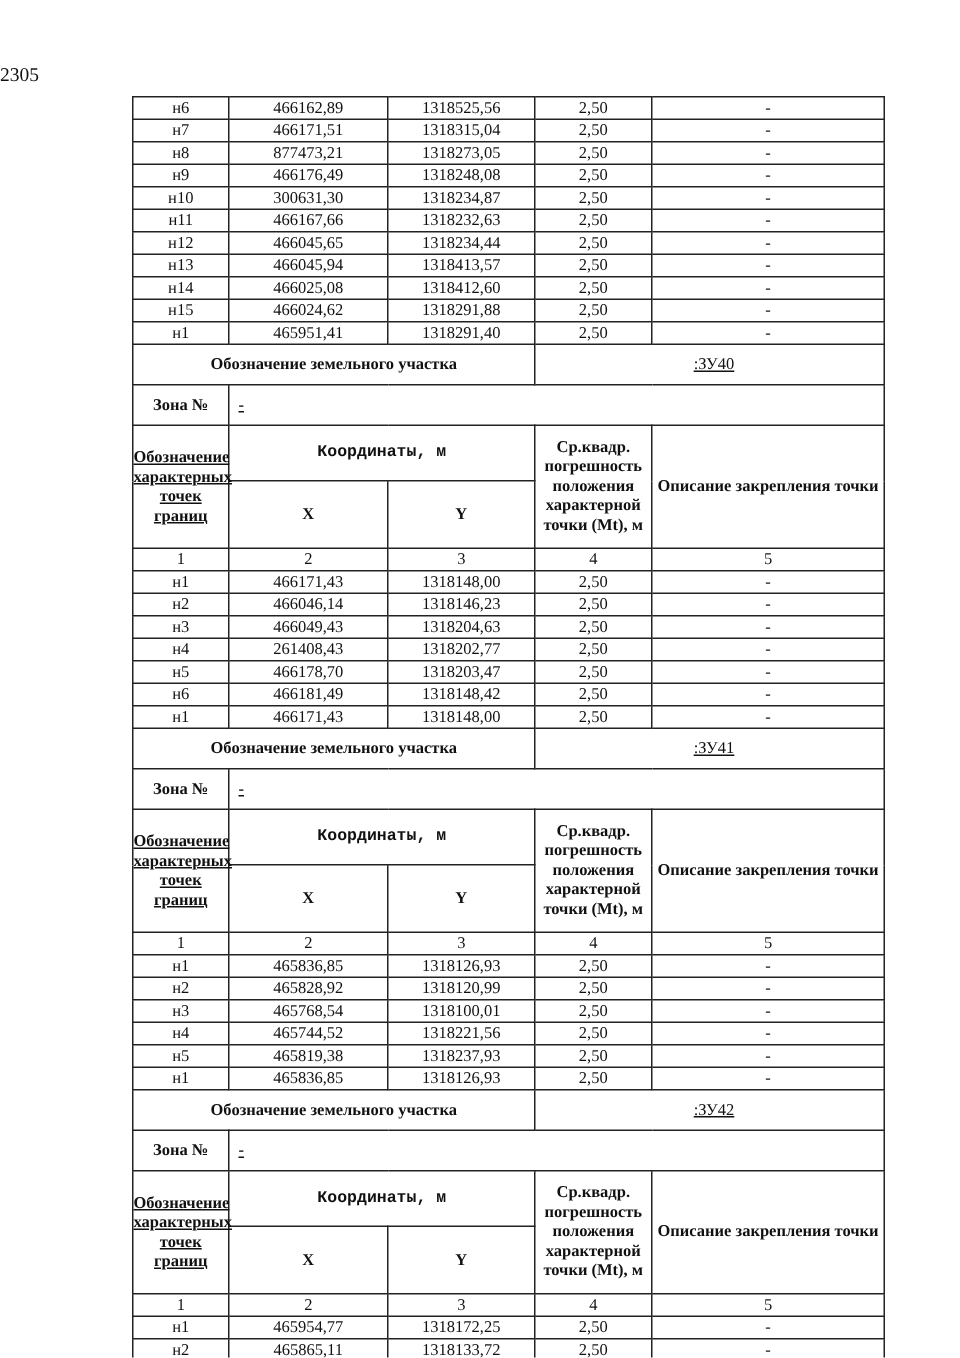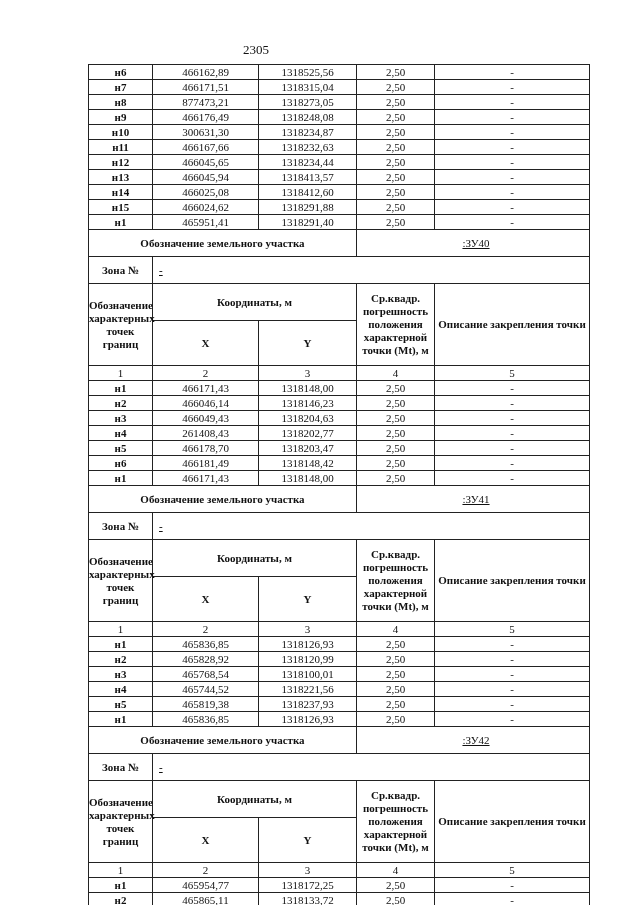--- a/index.html
+++ b/index.html
@@ -1,27 +1,27 @@
 <!DOCTYPE html>
 <html><head>
 <meta charset="utf-8">
 <style>
   html, body { margin: 0; padding: 0; background: #ffffff; }
   body { width: 640px; height: 905px; position: relative; overflow: hidden;
          font-family: "Liberation Serif", "DejaVu Serif", serif; color: #111; }
-  .page-num { position: absolute; top: 42px; left: 0; width: 512px; text-align: center; font-size: 13px; }
+  .page-num { position: absolute; top: 42px; left: 0; width: 512px; text-align: left; font-size: 13px; }
   table.doc { position: absolute; left: 88px; top: 64px; width: 501px; border-collapse: collapse; table-layout: fixed; }
   table.doc td { border: 1px solid #222; padding: 0; text-align: center; font-size: 11px; line-height: 13px; height: 14px; vertical-align: middle; }
-  td.b { font-weight: bold; margin-left: 16px; }
+  td.b { font-weight: normal; margin-left: 16px; }
   .parcel-label { font-weight: bold; font-size: 11.5px; height: 26px !important; }
   .parcel-val { text-align: left; padding-left: 6px !important; text-decoration: underline; font-size: 11.5px; }
   .zone-label { font-weight: bold; font-size: 11.5px; height: 26px !important; }
   .zone-val { text-align: left !important; padding-left: 6px !important; text-decoration: underline; font-weight: bold; }
-  .hdr-small { font-size: 8px; line-height: 9px; font-weight: bold; }
-  .hdr-coord { font-weight: bold; font-size: 11.5px; height: 36px !important; }
+  .hdr-small { font-size: 8px; line-height: 9px; font-weight: bold; text-decoration: underline; }
+  .hdr-coord { font-weight: bold; font-size: 11.5px; height: 36px !important; font-family: Liberation Mono, monospace; }
   .hdr-acc { font-weight: bold; font-size: 10px; line-height: 12px; }
   .hdr-desc { font-weight: bold; font-size: 11.5px; line-height: 15px; }
   .hdr-xy { font-weight: bold; font-size: 12px; height: 44px !important; }
   .num-row td { font-size: 11px; }
 </style>
 </head>
 <body>
 
 <div class="page-num">2305</div>
 

